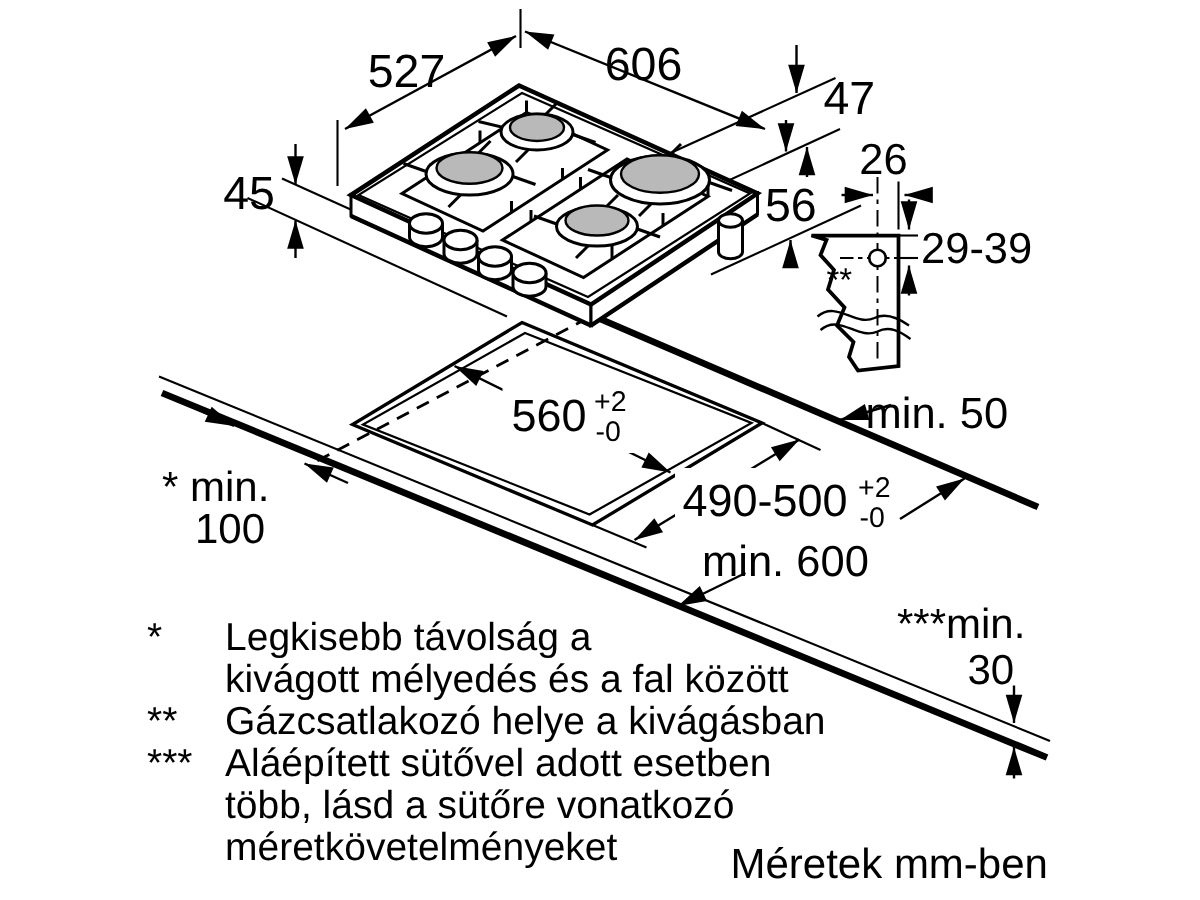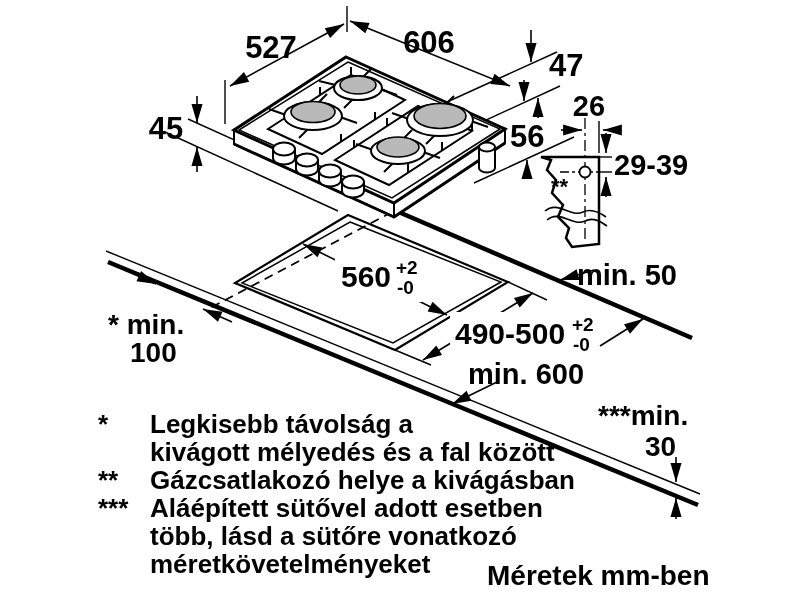--- a/index.html
+++ b/index.html
@@ -1,16 +1,16 @@
 <!DOCTYPE html>
 <html><head>
 <meta charset="utf-8">
 <style>
   html,body{margin:0;padding:0;background:#fff;}
-  .canvas{width:800px;height:600px;background:#fff;position:relative;overflow:hidden;font-weight:bold;}
+  .canvas{width:800px;height:600px;background:#fff;position:relative;overflow:hidden;}
   svg{display:block;}
   svg text{font-family:"Liberation Sans","DejaVu Sans",sans-serif;fill:#000;}
   .ln{stroke:#000;stroke-width:1.6;fill:none;}
   .thin{stroke:#000;stroke-width:1.4;fill:none;}
   .thick{stroke:#000;stroke-width:4.5;fill:none;}
   .edge{stroke:#000;stroke-width:3;fill:#fff;}
   .edge2{stroke:#000;stroke-width:2;fill:#fff;}
   .rim{stroke:#000;stroke-width:1.5;fill:none;}
   .grid{stroke:#000;stroke-width:2;fill:none;}
   .dim{stroke:#000;stroke-width:1.6;fill:none;}

